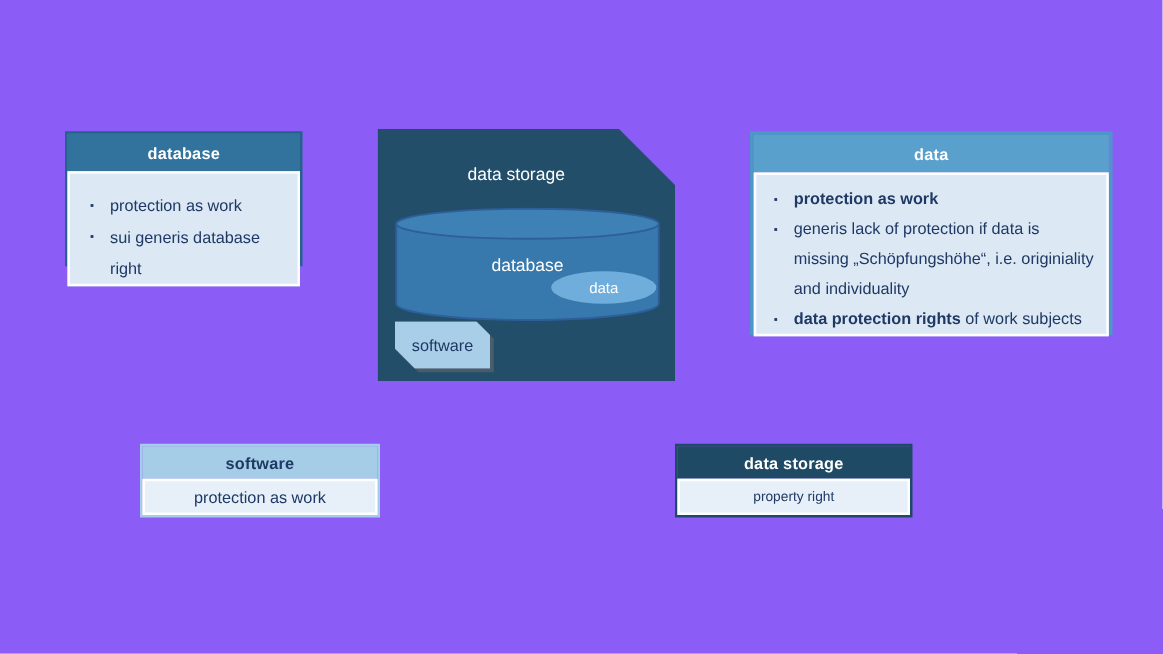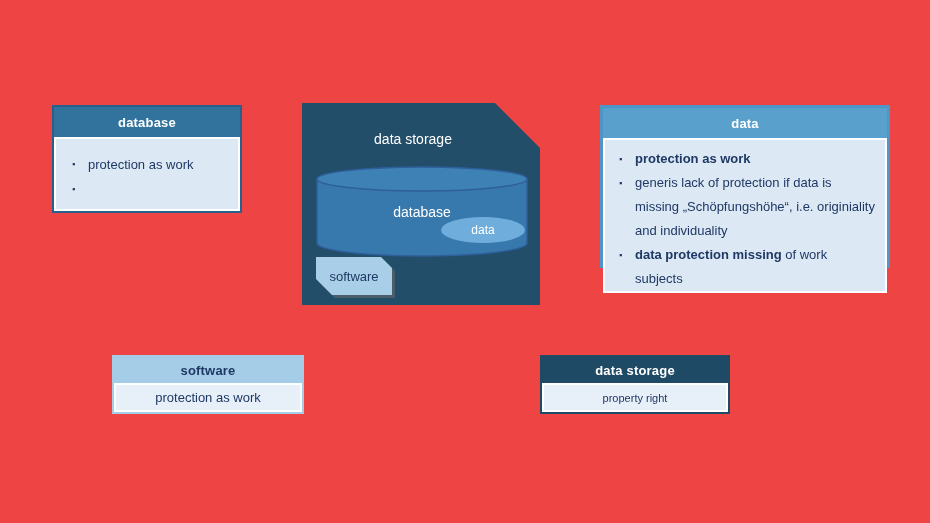--- a/index.html
+++ b/index.html
@@ -1,19 +1,19 @@
 <!DOCTYPE html>
 <html><head>
 <meta charset="utf-8">
 <style>
   * { margin:0; padding:0; box-sizing:border-box; }
   html,body { background:#FCF4DF; }
   body { font-family:"Liberation Sans", sans-serif; }
   .canvas {
-    position:relative; width:930px; height:523px; background:#ef4444;
+    position:relative; width:930px; height:523px; background:#8b5cf6;
     overflow:hidden; color:#1F3864;padding-left:28px;
   }
 
   
   .panel { position:absolute; display:flex; flex-direction:column; }
   .panel-header {
     flex:0 0 auto; display:flex; align-items:center; justify-content:center;
     font-size:13px; font-weight:bold; letter-spacing:.2px;
   }
   .panel-body { flex:1 1 auto; background:#DCE9F5; border:2px solid #FDFEFF; }
@@ -85,20 +85,21 @@
 
   <div class="panel panel-database">
     <div class="panel-header">database</div>
     <div class="panel-body">
       <div class="bullet-row">
         <span class="bullet">▪</span>
         <span class="bullet-text">protection as work</span>
       </div>
       <div class="bullet-row">
         <span class="bullet">▪</span>
+        <span class="bullet-text">sui generis database right</span>
       </div>
     </div>
   </div>
 
   <div class="storage-shape">
     <div class="storage-title">data storage</div>
 
     <svg class="cylinder-svg" width="214" height="94" viewBox="0 0 214 94">
       <path d="M2 13 L2 77 A105 13 0 0 0 212 77 L212 13" fill="#3879AD" stroke="#2E5F9B" stroke-width="1.5"></path>
       <ellipse cx="107" cy="13" rx="105" ry="12" fill="#3E81B5" stroke="#2E5F9B" stroke-width="1.5"></ellipse>
@@ -118,21 +119,21 @@
       <div class="bullet-row">
         <span class="bullet">▪</span>
         <span class="bullet-text"><span style="font-weight: bold;">protection as work</span></span>
       </div>
       <div class="bullet-row">
         <span class="bullet">▪</span>
         <span class="bullet-text"><span>generis </span><span style="font-weight: normal;">lack of protection</span><span> if data is missing „Schöpfungshöhe“, i.e. originiality and individuality</span></span>
       </div>
       <div class="bullet-row">
         <span class="bullet">▪</span>
-        <span class="bullet-text"><span style="font-weight: bold;">data protection missing</span><span> of work subjects</span></span>
+        <span class="bullet-text"><span style="font-weight: bold;">data protection rights</span><span> of work subjects</span></span>
       </div>
     </div>
   </div>
 
   <div class="panel panel-software">
     <div class="panel-header">software</div>
     <div class="panel-body">protection as work</div>
   </div>
 
   <div class="panel panel-storage">

